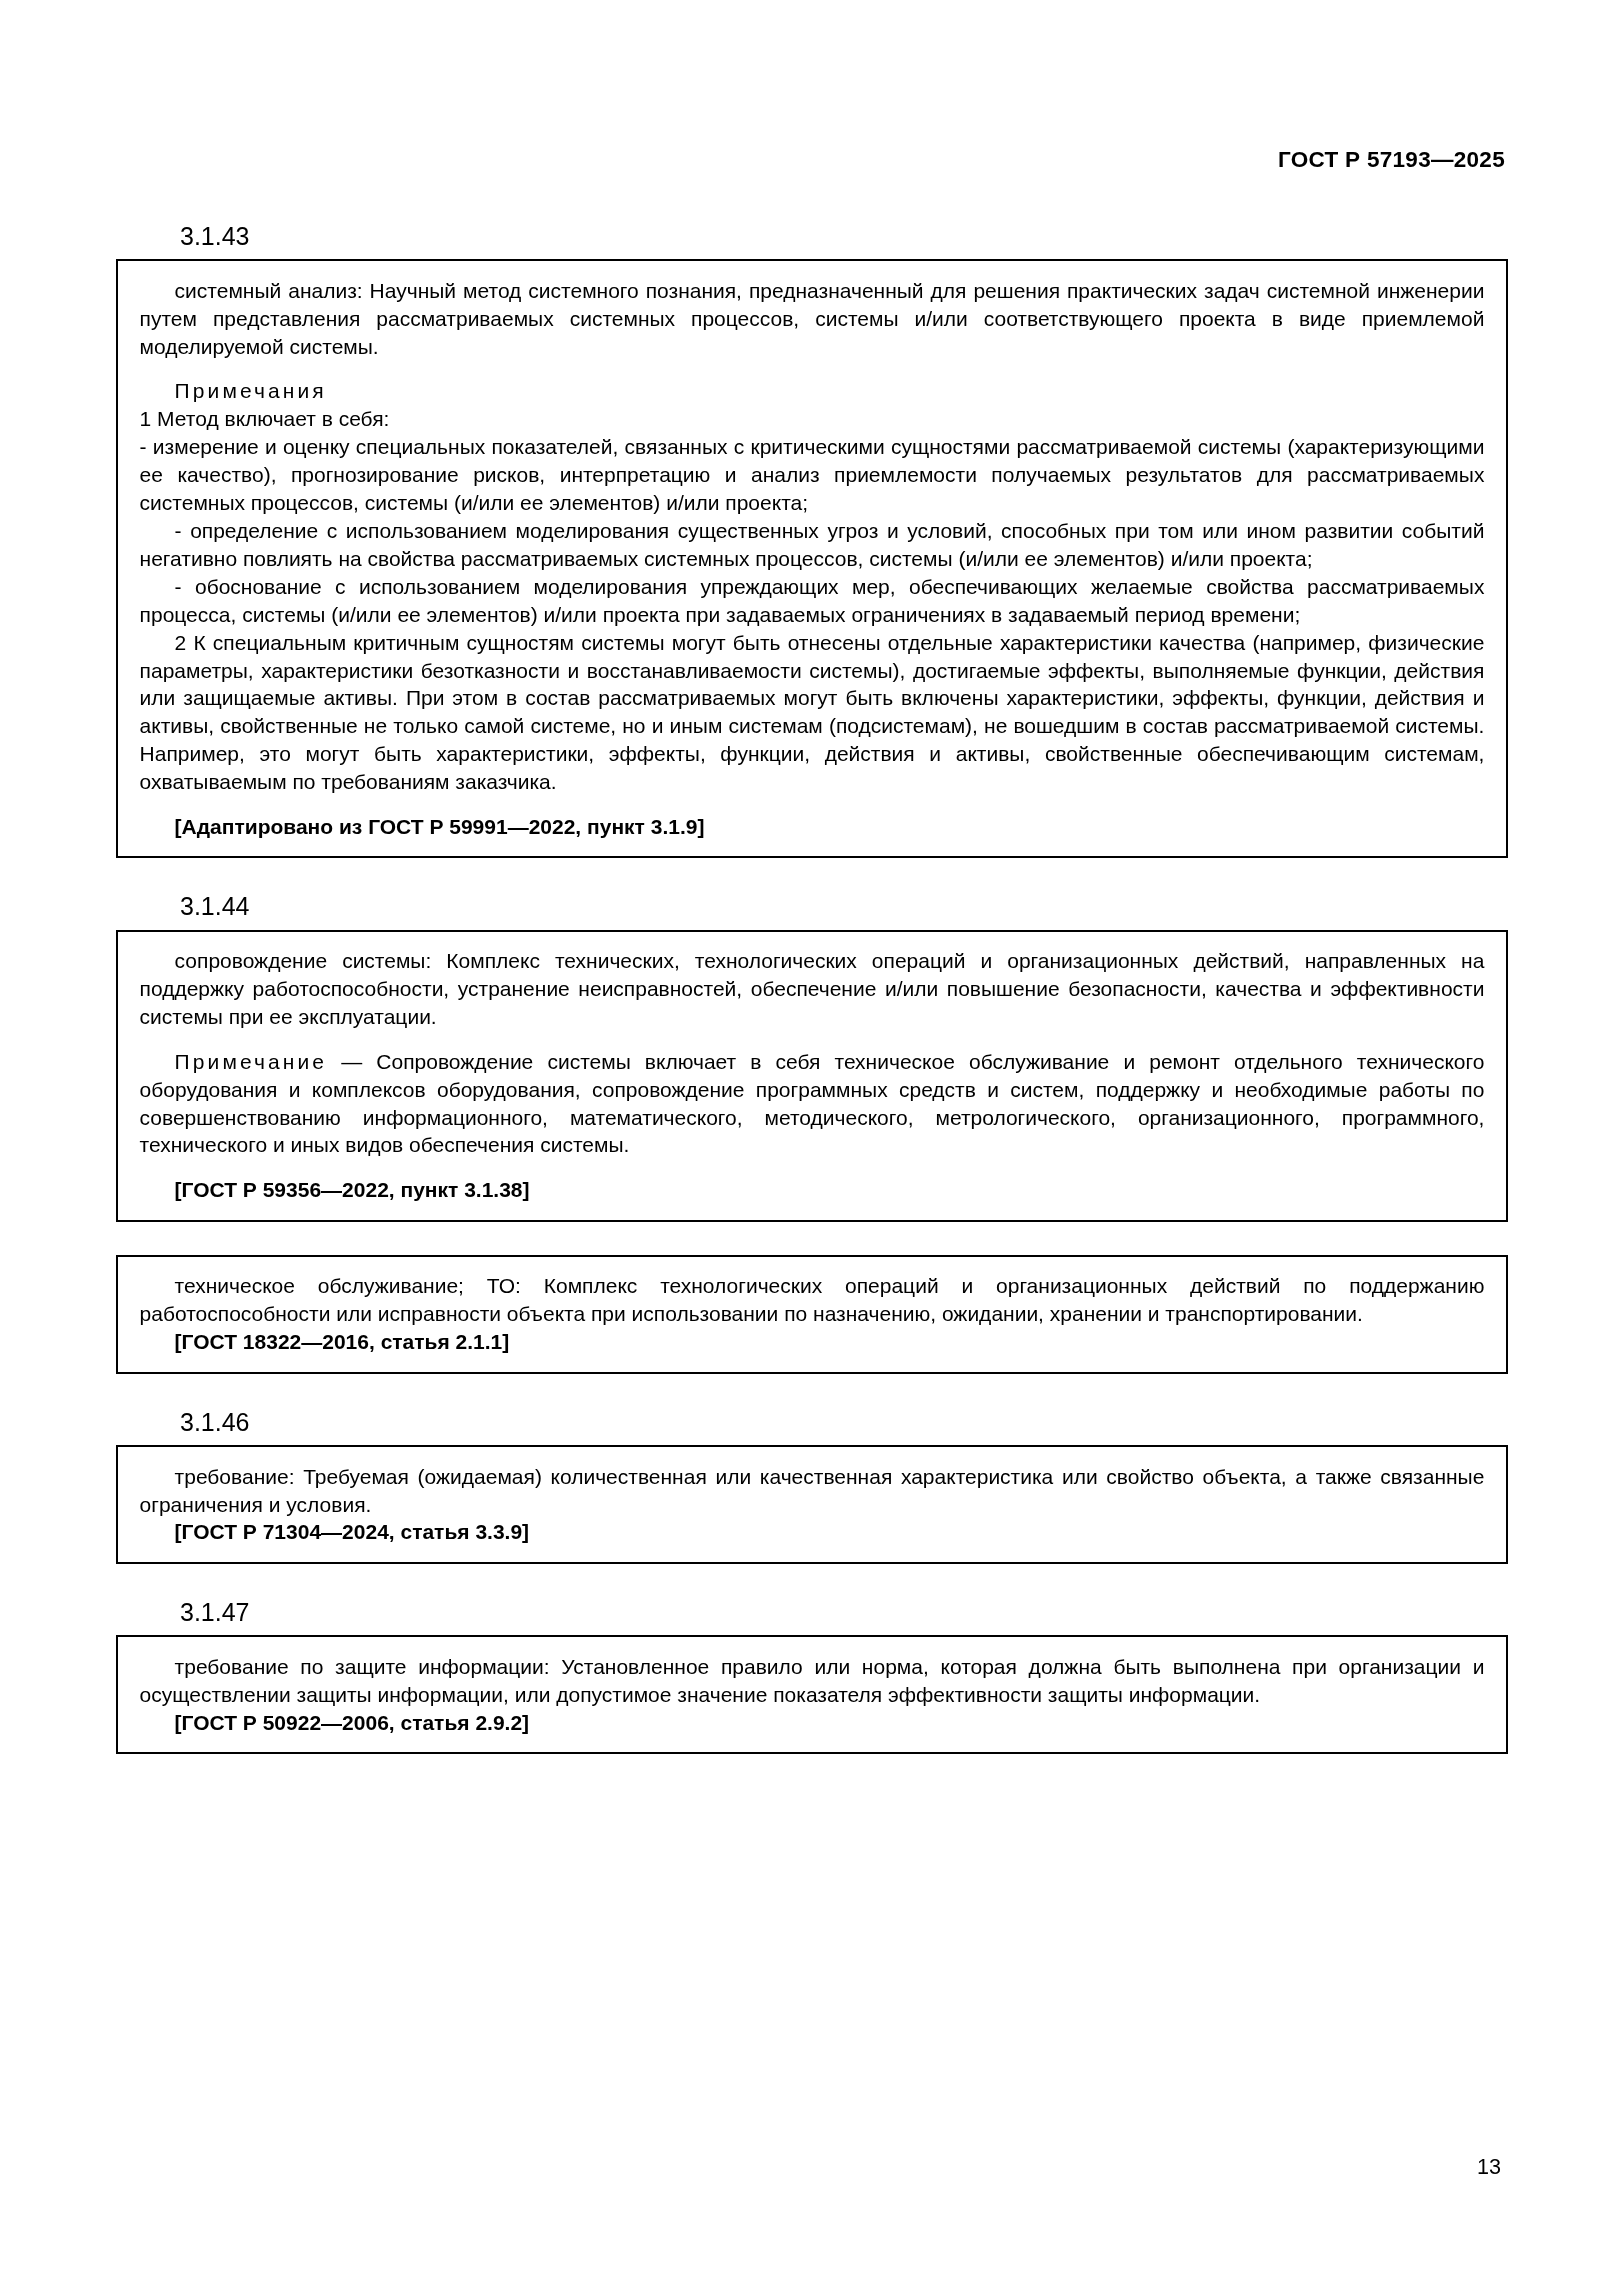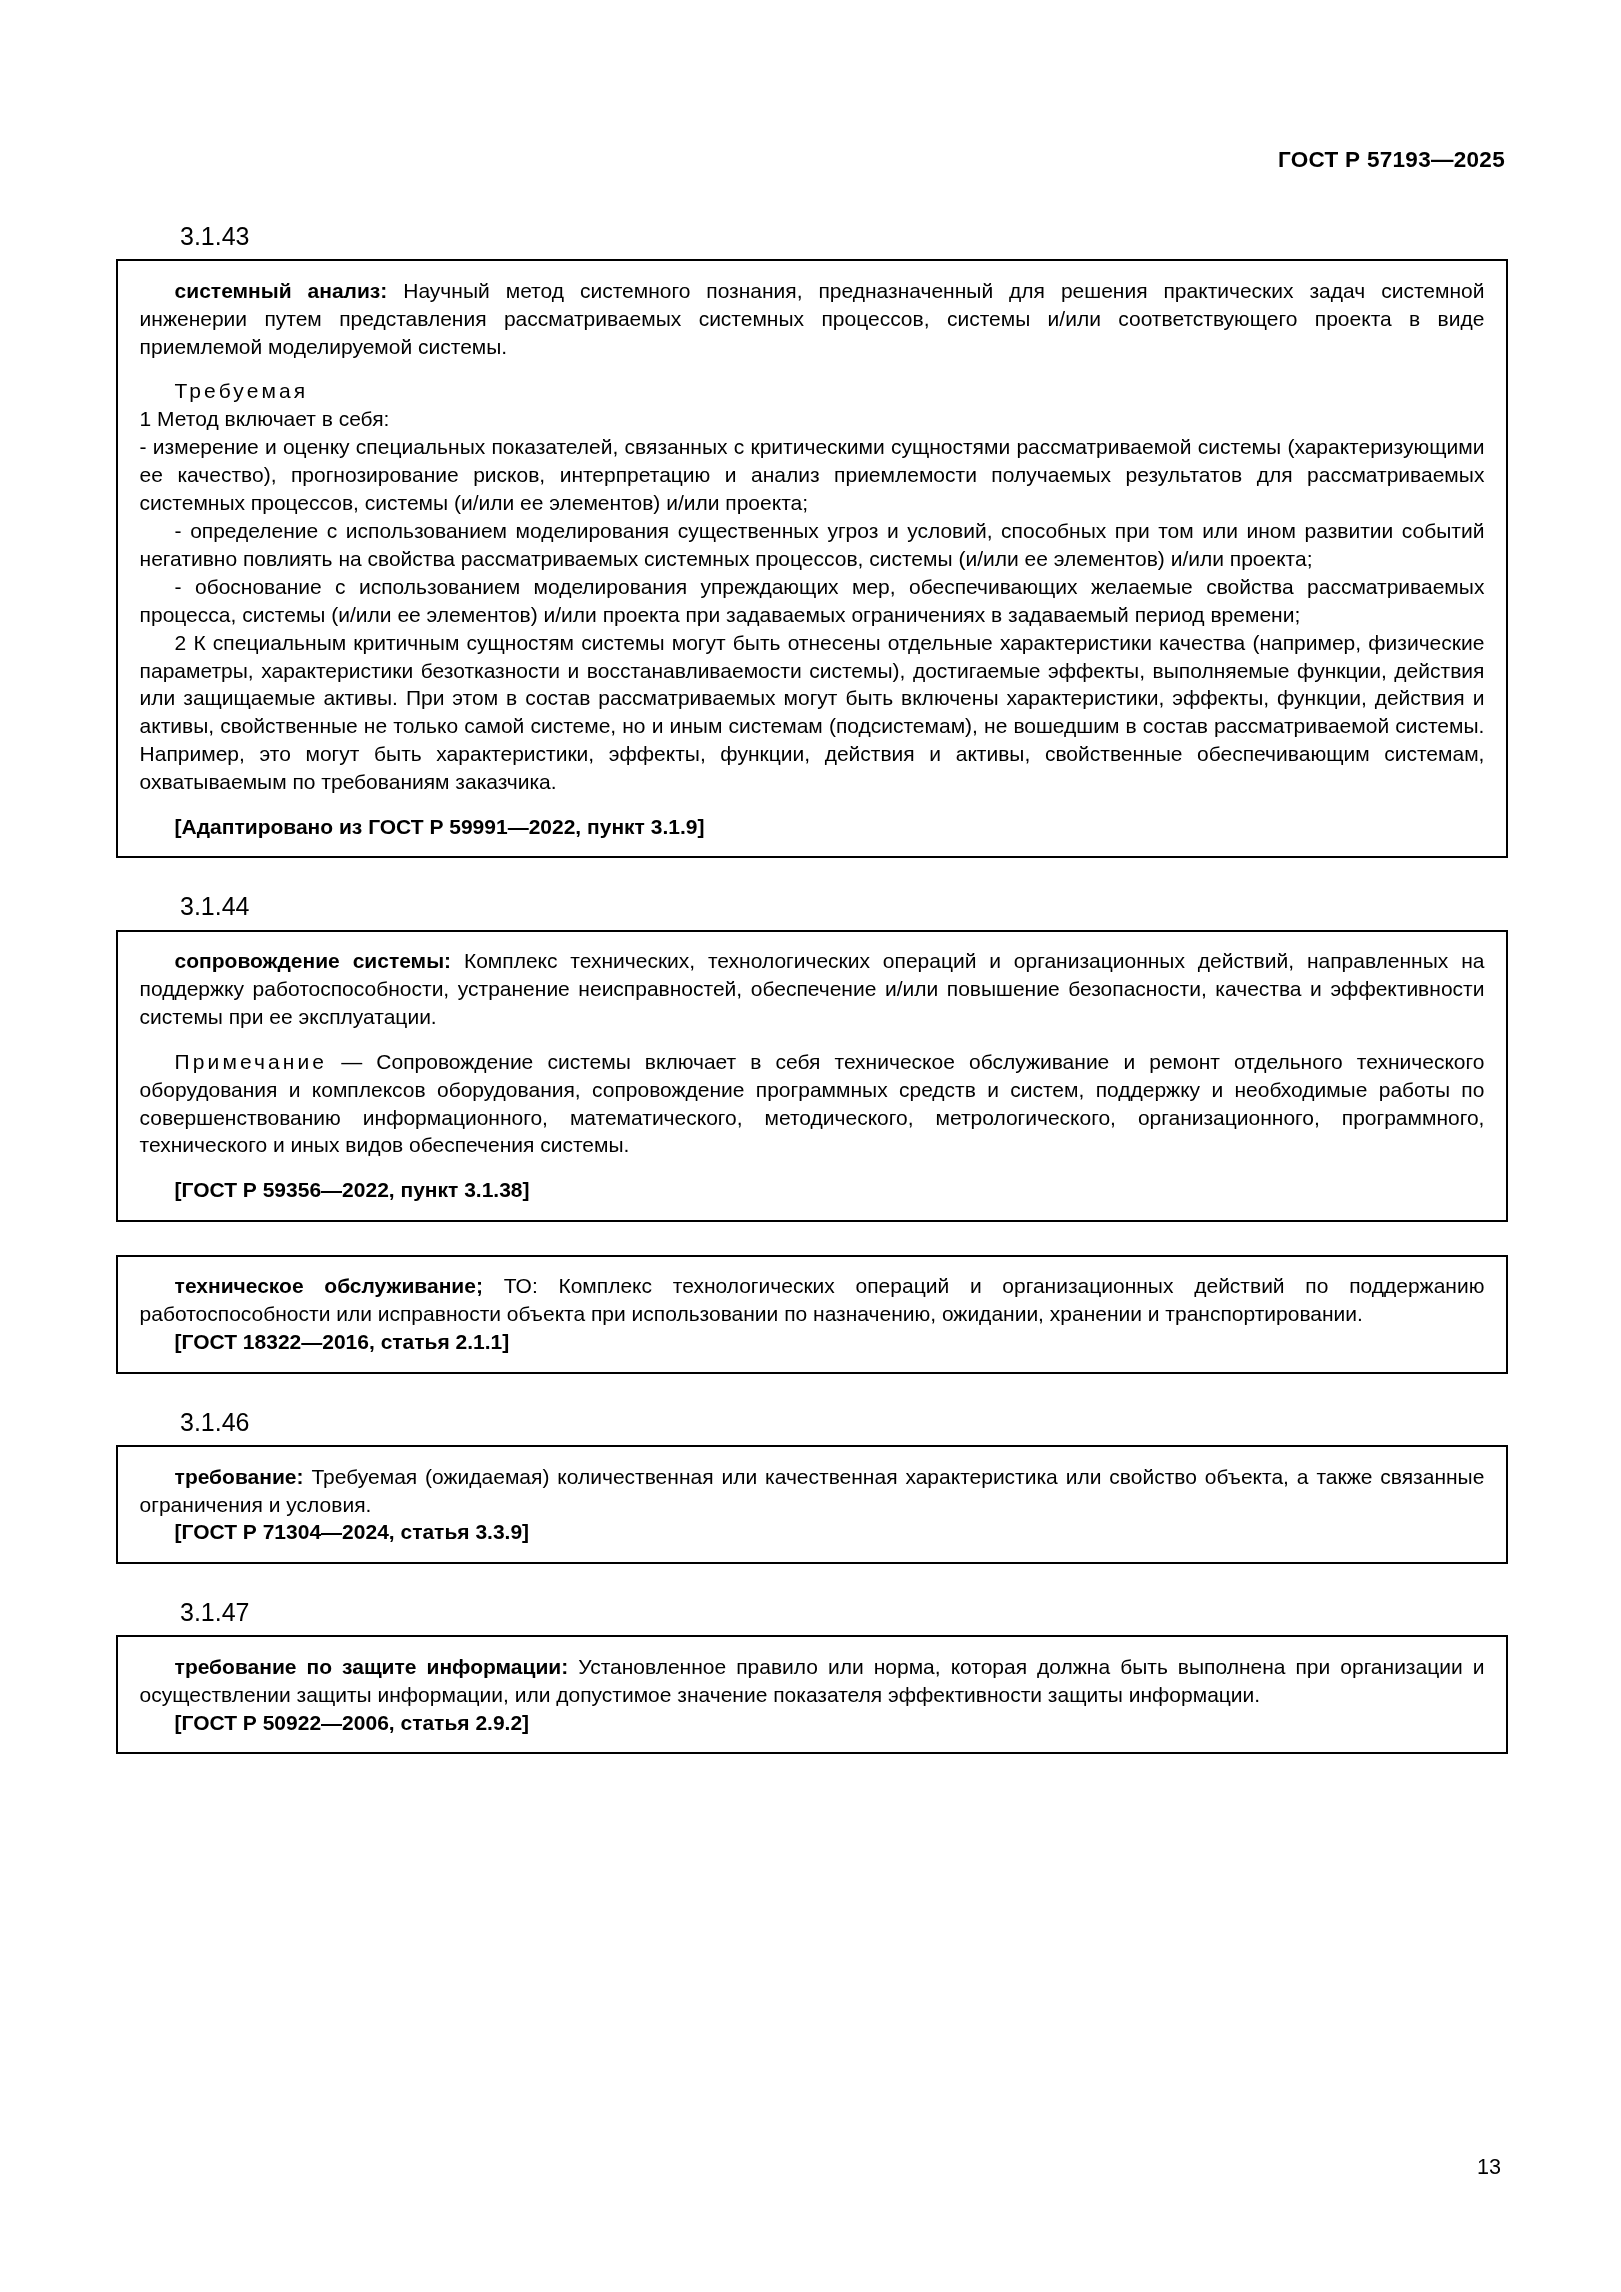--- a/index.html
+++ b/index.html
@@ -53,21 +53,21 @@
     text-align: justify;
     text-indent: 35px;
   }
   .box p.noindent {
     text-indent: 0;
   }
   .box p.gap {
     margin-top: 16.7px;
   }
   .term {
-    font-weight: bold;
+    font-weight: normal;
   }
   .spaced {
     letter-spacing: 3.1px;
   }
   .src {
     text-indent: 35px;
     font-weight: bold;
   }
   .pagenum {
     position: absolute;
@@ -81,21 +81,21 @@
 
 <div class="page">
 
   <div class="header">ГОСТ Р 57193—2025</div>
 
   <div class="content">
 
     <div class="clause-num">3.1.43</div>
     <div class="box">
       <p><span class="term">системный анализ:</span><span> Научный метод системного познания, предназначенный для решения практических задач системной инженерии путем представления рассматриваемых системных процессов, системы и/или соответствующего проекта в виде приемлемой моделируемой системы.</span></p>
-      <p class="gap"><span class="spaced">Требуемая</span></p>
+      <p class="gap"><span class="spaced">Примечания</span></p>
       <p class="noindent">1 Метод включает в себя:</p>
       <p class="noindent">- измерение и оценку специальных показателей, связанных с критическими сущностями рассматриваемой системы (характеризующими ее качество), прогнозирование рисков, интерпретацию и анализ приемлемости получаемых результатов для рассматриваемых системных процессов, системы (и/или ее элементов) и/или проекта;</p>
       <p>- определение с использованием моделирования существенных угроз и условий, способных при том или ином развитии событий негативно повлиять на свойства рассматриваемых системных процессов, системы (и/или ее элементов) и/или проекта;</p>
       <p>- обоснование с использованием моделирования упреждающих мер, обеспечивающих желаемые свойства рассматриваемых процесса, системы (и/или ее элементов) и/или проекта при задаваемых ограничениях в задаваемый период времени;</p>
       <p>2 К специальным критичным сущностям системы могут быть отнесены отдельные характеристики качества (например, физические параметры, характеристики безотказности и восстанавливаемости системы), достигаемые эффекты, выполняемые функции, действия или защищаемые активы. При этом в состав рассматриваемых могут быть включены характеристики, эффекты, функции, действия и активы, свойственные не только самой системе, но и иным системам (подсистемам), не вошедшим в состав рассматриваемой системы. Например, это могут быть характеристики, эффекты, функции, действия и активы, свойственные обеспечивающим системам, охватываемым по требованиям заказчика.</p>
       <p class="src gap">[Адаптировано из ГОСТ Р 59991—2022, пункт 3.1.9]</p>
     </div>
 
     <div class="clause-num">3.1.44</div>
     <div class="box">

